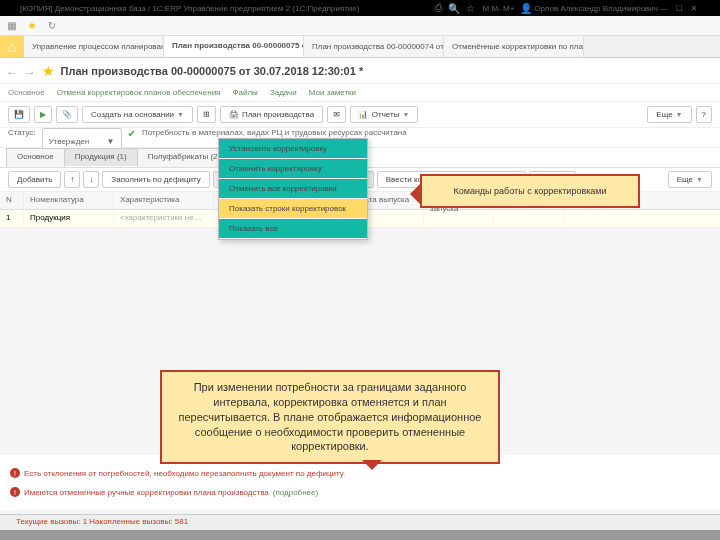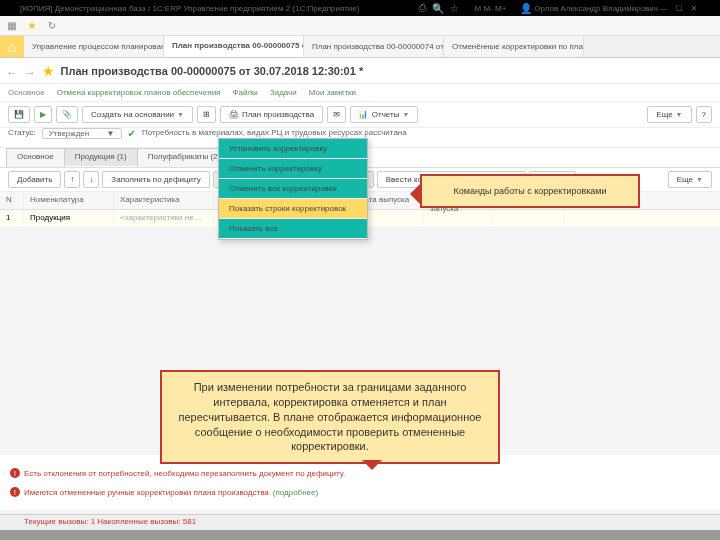--- a/index.html
+++ b/index.html
@@ -21,21 +21,21 @@
 .linkbar{height:18px;background:#fff;display:flex;align-items:center;padding:0 8px;gap:12px;font-size:8px;border-bottom:1px solid #eee}
 .linkbar a{color:#5b8c5a;text-decoration:none}
 .linkbar .main{color:#888}
 .actionbar{height:26px;background:#fff;display:flex;align-items:center;padding:4px 8px;gap:4px;border-bottom:1px solid #eee}
 .btn{padding:3px 8px;border:1px solid #ccc;border-radius:2px;background:#fff;font-size:8px;color:#444;display:inline-flex;align-items:center;gap:3px}
 .btn.primary{background:#ffc107;border-color:#e0a800;color:#333}
 .btn.icon-only{padding:3px 5px}
 .btn .drop{font-size:7px;color:#888}
 .spacer{flex:1}
 .statusbar{height:20px;background:#fff;display:flex;align-items:flex-start;padding:0 8px;gap:6px;font-size:8px;color:#666;border-bottom:1px solid #eee}
-.statusbar .sel{border:1px solid #ccc;padding:0 6px;border-radius:2px;background:#fff;min-width:80px;display:inline-flex;align-items:center;gap:3px}
+.statusbar .sel{border:1px solid #ccc;padding:8px 6px;border-radius:2px;background:#fff;min-width:80px;display:inline-flex;align-items:center;gap:3px}
 .statusbar .check{color:#4a9d4a;font-size:10px}
 .tabs2{height:20px;background:#fff;display:flex;align-items:stretch;padding:0 6px;border-bottom:1px solid #ddd}
 .tab2{padding:3px 10px;border:1px solid #ccc;border-bottom:none;background:#f5f5f5;font-size:8px;color:#555;margin-right:-1px}
 .tab2.active{background:#e5e5e5;border-bottom:1px solid #fff;position:relative;z-index:1}
 .gridtools{height:24px;background:#fff;display:flex;align-items:center;padding:3px 8px;gap:3px;border-bottom:1px solid #eee;position:relative}
 .grid{background:#fff}
 .grid-head{display:flex;height:18px;background:#f7f7f7;border-bottom:1px solid #ddd;font-size:8px;color:#666}
 .gh{padding:3px 6px;border-right:1px solid #eee}
 .grid-row{display:flex;height:18px;border-bottom:1px solid #f0f0f0;font-size:8px;background:#fffef0}
 .gc{padding:3px 6px;border-right:1px solid #f5f5f5;overflow:hidden;white-space:nowrap}
@@ -43,35 +43,35 @@
 .dropdown-menu .mi{padding:5px 10px;color:#444;border-bottom:1px solid #f5f5f5}
 .dropdown-menu .mi.sel{background:#ffd966}
 .callout1{position:absolute;top:174px;left:420px;width:220px;height:34px;background:#ffe9a8;border:2px solid #c0392b;display:flex;align-items:center;justify-content:center;font-size:9px;color:#333;z-index:5}
 .callout1::before{content:"";position:absolute;left:-22px;top:8px;border:10px solid transparent;border-right-color:#c0392b}
 .callout2{position:absolute;top:370px;left:160px;width:340px;background:#ffe9a8;border:2px solid #c0392b;padding:8px 12px;font-size:11px;color:#333;text-align:center;line-height:1.35;z-index:5}
 .callout2::after{content:"";position:absolute;left:200px;bottom:-18px;border:10px solid transparent;border-top-color:#c0392b}
 .footer-warn{position:absolute;bottom:30px;left:0;right:0;padding:4px 10px;font-size:8px;color:#c0392b;background:#fff}
 .footer-warn .row{display:flex;align-items:center;gap:4px;margin:9px 0}
 .footer-warn .dot{width:10px;height:10px;border-radius:50%;background:#c0392b;color:#fff;display:inline-flex;align-items:center;justify-content:center;font-size:7px}
 .footer-warn a{color:#5b8c5a}
-.statusfoot{position:absolute;bottom:10px;left:0;right:0;height:16px;background:#eee;border-top:1px solid #ccc;padding:2px 24px;font-size:8px;color:#c0392b}
+.statusfoot{position:absolute;bottom:10px;left:0;right:0;height:16px;background:#eee;border-top:1px solid #ccc;padding:2px 16px;font-size:8px;color:#c0392b}
 .bottombar{position:absolute;bottom:0;left:0;right:0;height:10px;background:#999}
 .col-n{width:24px}.col-nom{width:90px}.col-char{width:100px}.col-emp{width:40px}.col-spec{width:90px}.col-dv{width:80px}.col-dz{width:70px}.col-kom{width:70px}
 .dim{color:#aaa}
 .pencil{color:#888}
 </style>
 </head>
 <body>
 
 <div class="titlebar">
   <span class="title">[КОПИЯ] Демонстрационная база / 1C:ERP Управление предприятием 2  (1С:Предприятие)</span>
   <span class="icon-btn">⎙</span>
   <span class="icon-btn">🔍</span>
   <span class="icon-btn">☆</span>
-  <span style="margin:0 12px">M M- M+</span>
+  <span style="margin:0 4px">M M- M+</span>
   <span class="icon-btn">👤</span>
   <span>Орлов Александр Владимирович</span>
   <div class="winbtns">
     <span class="winbtn">—</span>
     <span class="winbtn">☐</span>
     <span class="winbtn">✕</span>
   </div>
 </div>
 
 <div class="toolbar-top">

